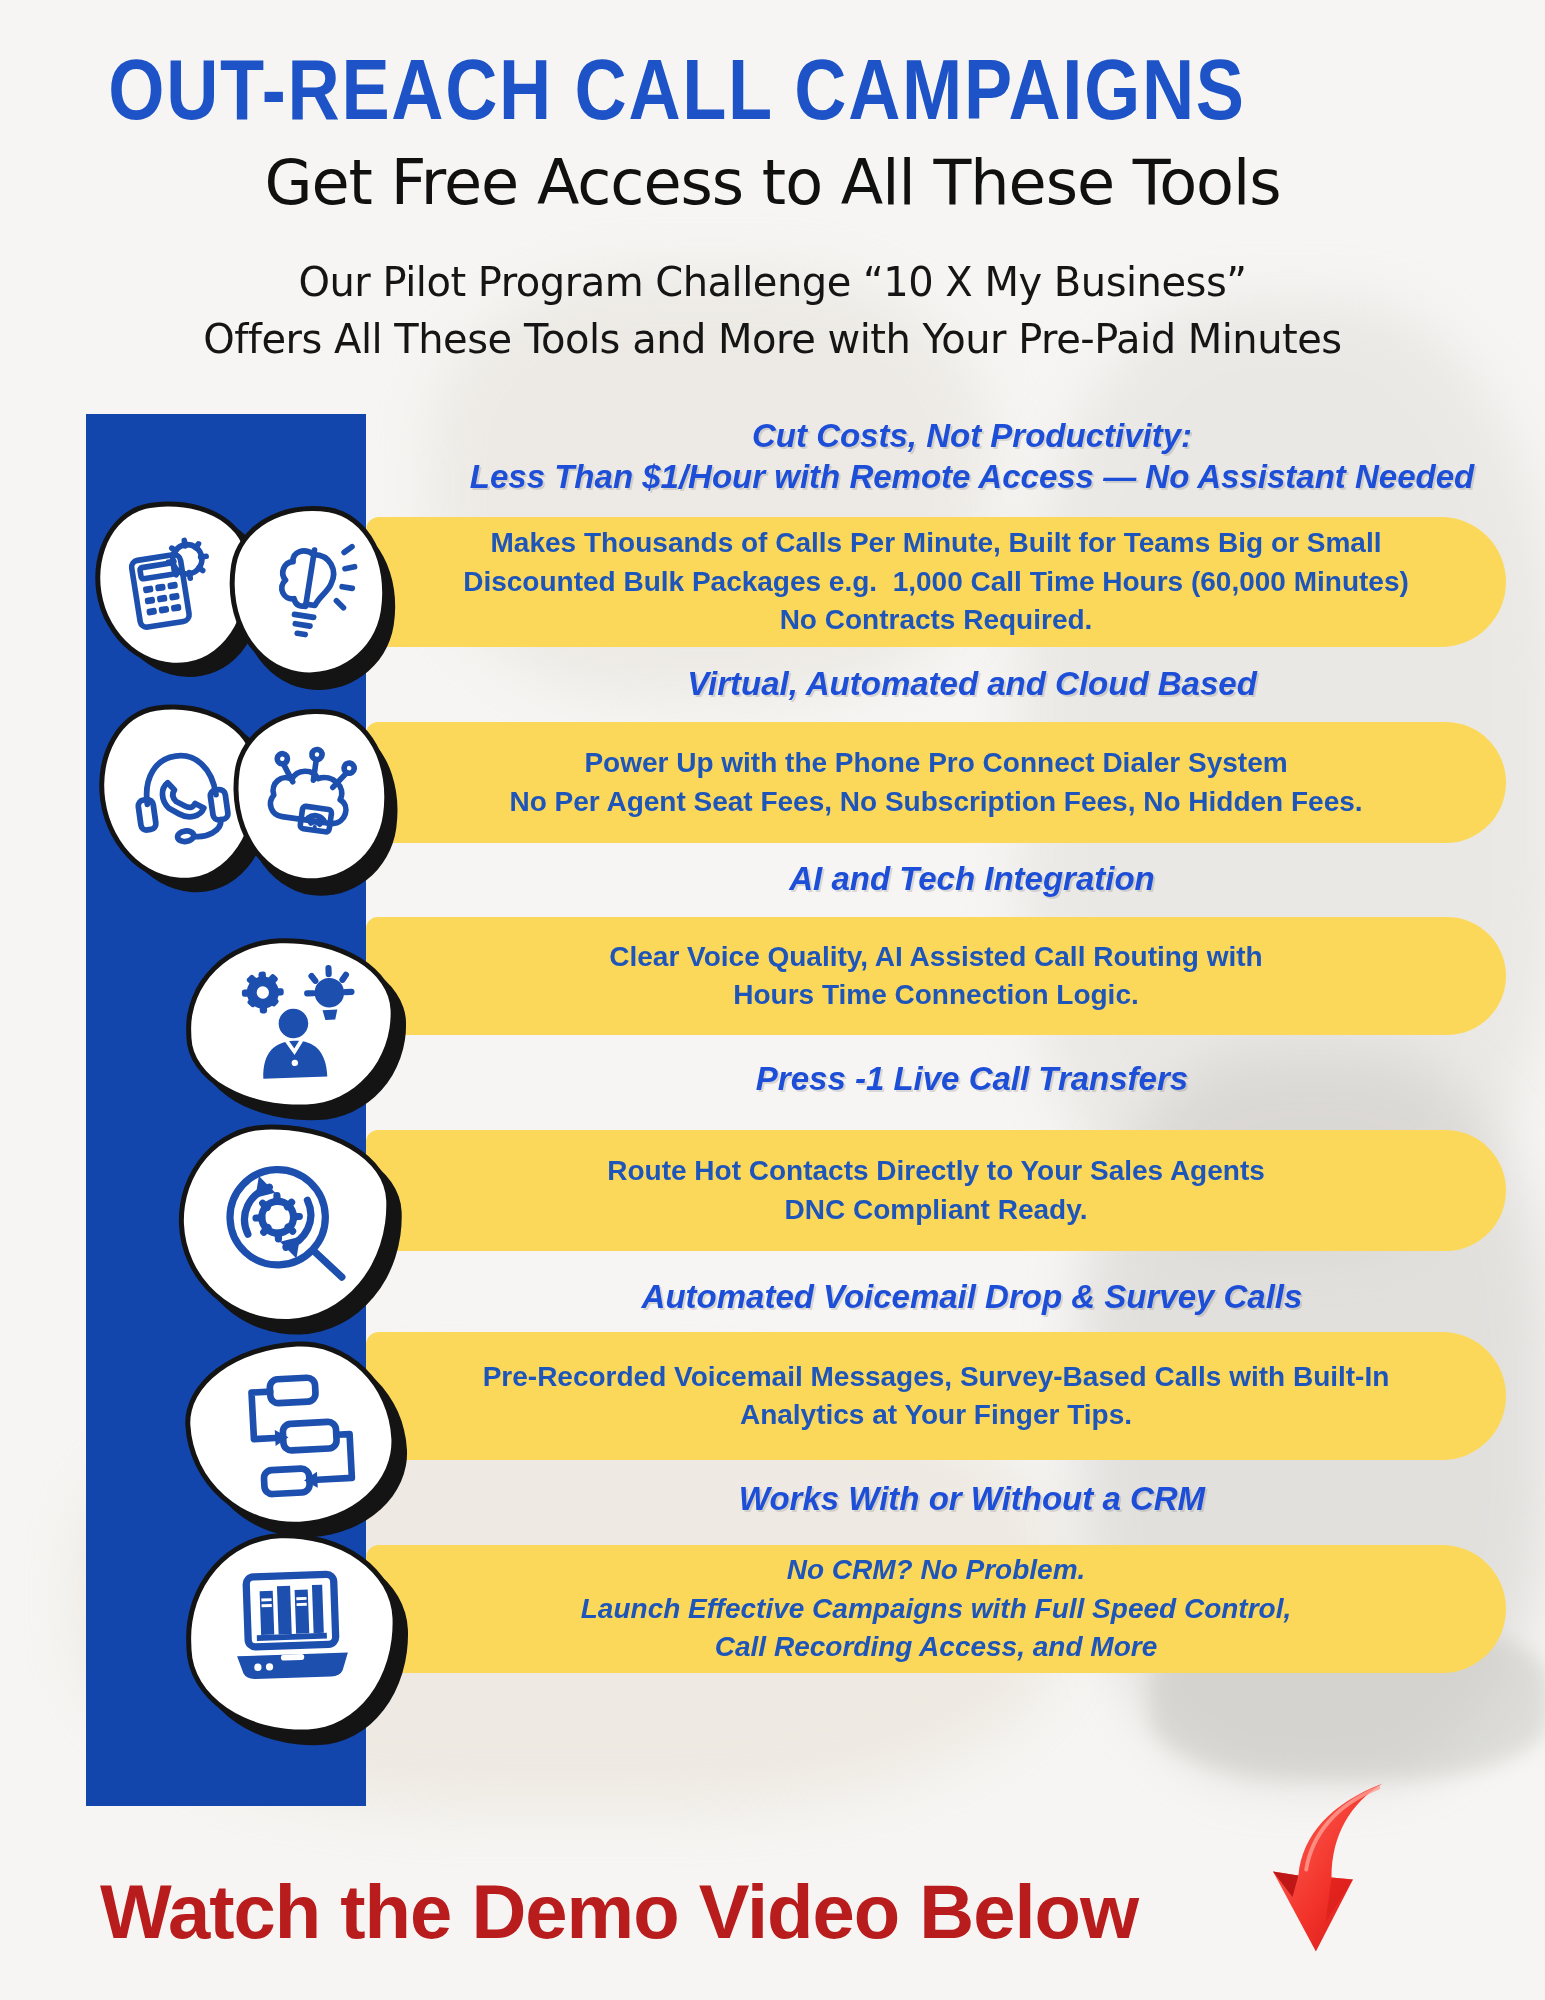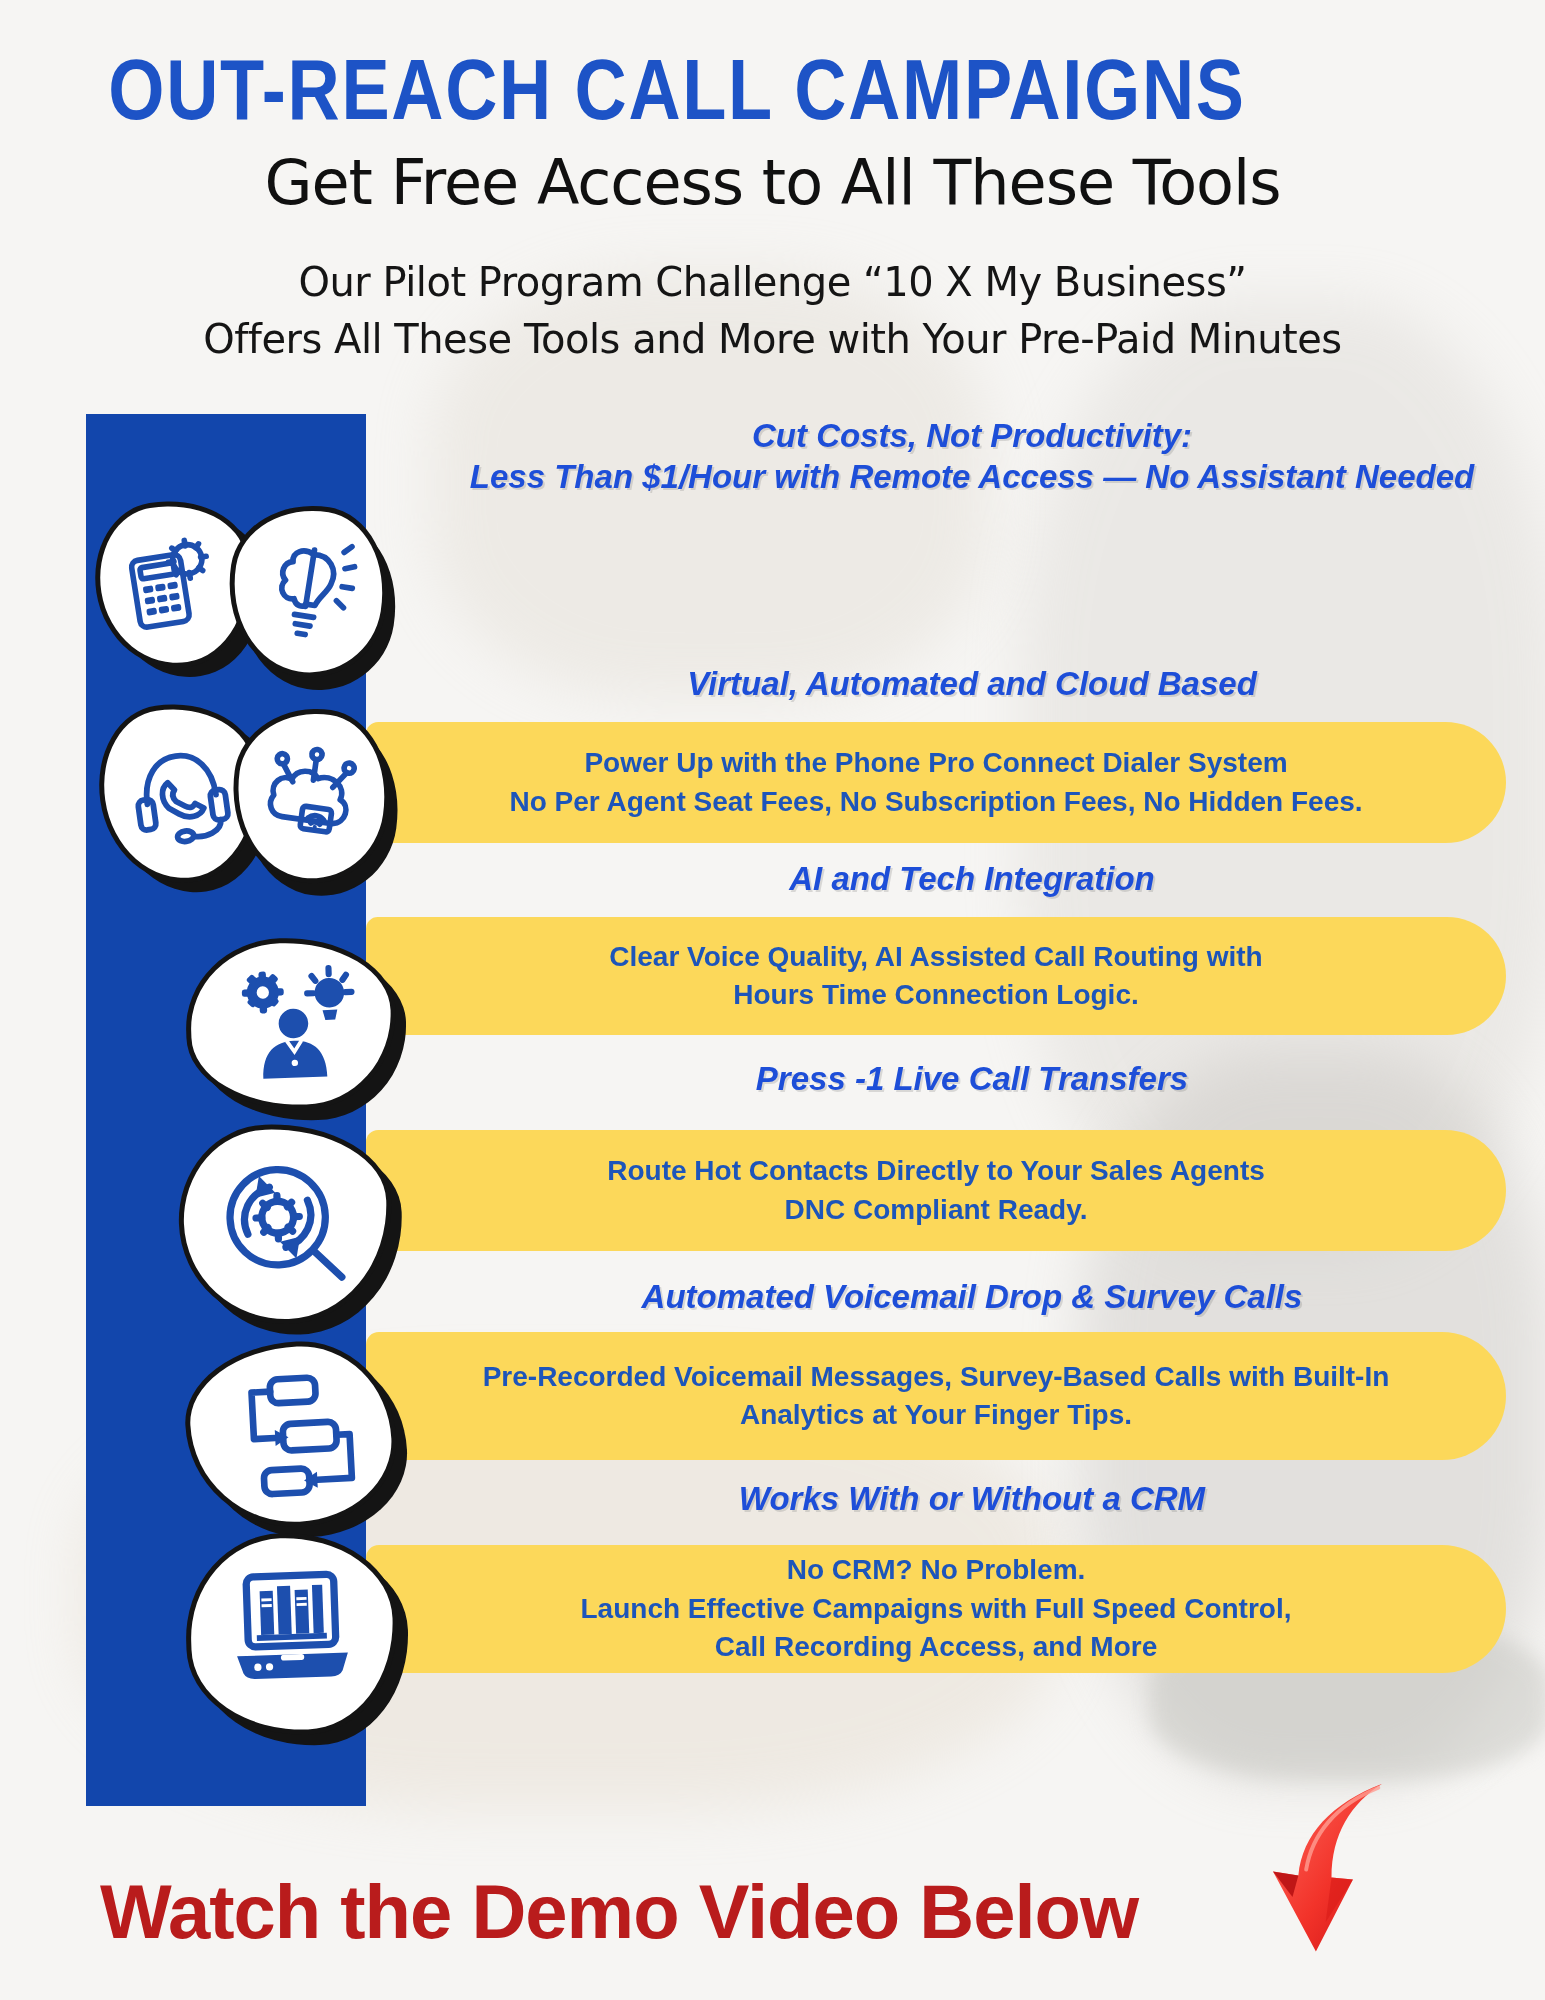--- a/index.html
+++ b/index.html
@@ -92,20 +92,25 @@
     <span>Our Pilot Program Challenge “10 X My Business”</span>
     <span>Offers All These Tools and More with Your Pre-Paid Minutes</span>
   </p>
 
   <div class="blue-bar"></div>
 
   <div class="sec-header col" style="top:415px;">
     <span class="hl">Cut Costs, Not Productivity:</span>
     <span class="hl">Less Than $1/Hour with Remote Access  —  No Assistant Needed</span>
   </div>
+  <div class="banner col" style="top:517px;height:130px;">
+    <span class="bl">Makes Thousands of Calls Per Minute, Built for Teams Big or Small</span>
+    <span class="bl">Discounted Bulk Packages e.g.  1,000 Call Time Hours (60,000 Minutes)</span>
+    <span class="bl">No Contracts Required.</span>
+  </div>
 
   <div class="sec-header col" style="top:663px;">
     <span class="hl">Virtual, Automated  and Cloud Based</span>
   </div>
   <div class="banner col" style="top:722px;height:121px;">
     <span class="bl">Power Up with the Phone Pro Connect Dialer System</span>
     <span class="bl">No Per Agent Seat Fees, No Subscription Fees, No Hidden Fees.</span>
   </div>
 
   <div class="sec-header col" style="top:858px;">
@@ -128,21 +133,21 @@
     <span class="hl">Automated Voicemail Drop &amp; Survey Calls</span>
   </div>
   <div class="banner col" style="top:1332px;height:128px;">
     <span class="bl">Pre-Recorded Voicemail Messages, Survey-Based Calls with Built-In</span>
     <span class="bl">Analytics at Your Finger Tips.</span>
   </div>
 
   <div class="sec-header col" style="top:1478px;">
     <span class="hl">Works With or Without a CRM</span>
   </div>
-  <div class="banner col" style="top:1545px;height:128px;">
+  <div class="banner col" style="top:1545px;height:128px;font-style:italic;">
     <span class="bl">No CRM? No Problem.</span>
     <span class="bl">Launch Effective Campaigns with Full Speed Control,</span>
     <span class="bl">Call Recording Access, and More</span>
   </div>
 
   <div class="card rA" style="left:96px;top:500px;width:148px;height:158px;transform:rotate(-9deg);">
     <svg viewBox="0 0 100 100">
       <circle class="ic" cx="64" cy="30" r="13"></circle>
       <g class="ic" stroke-width="4">
         <line x1="64" y1="13" x2="64" y2="18"></line>

